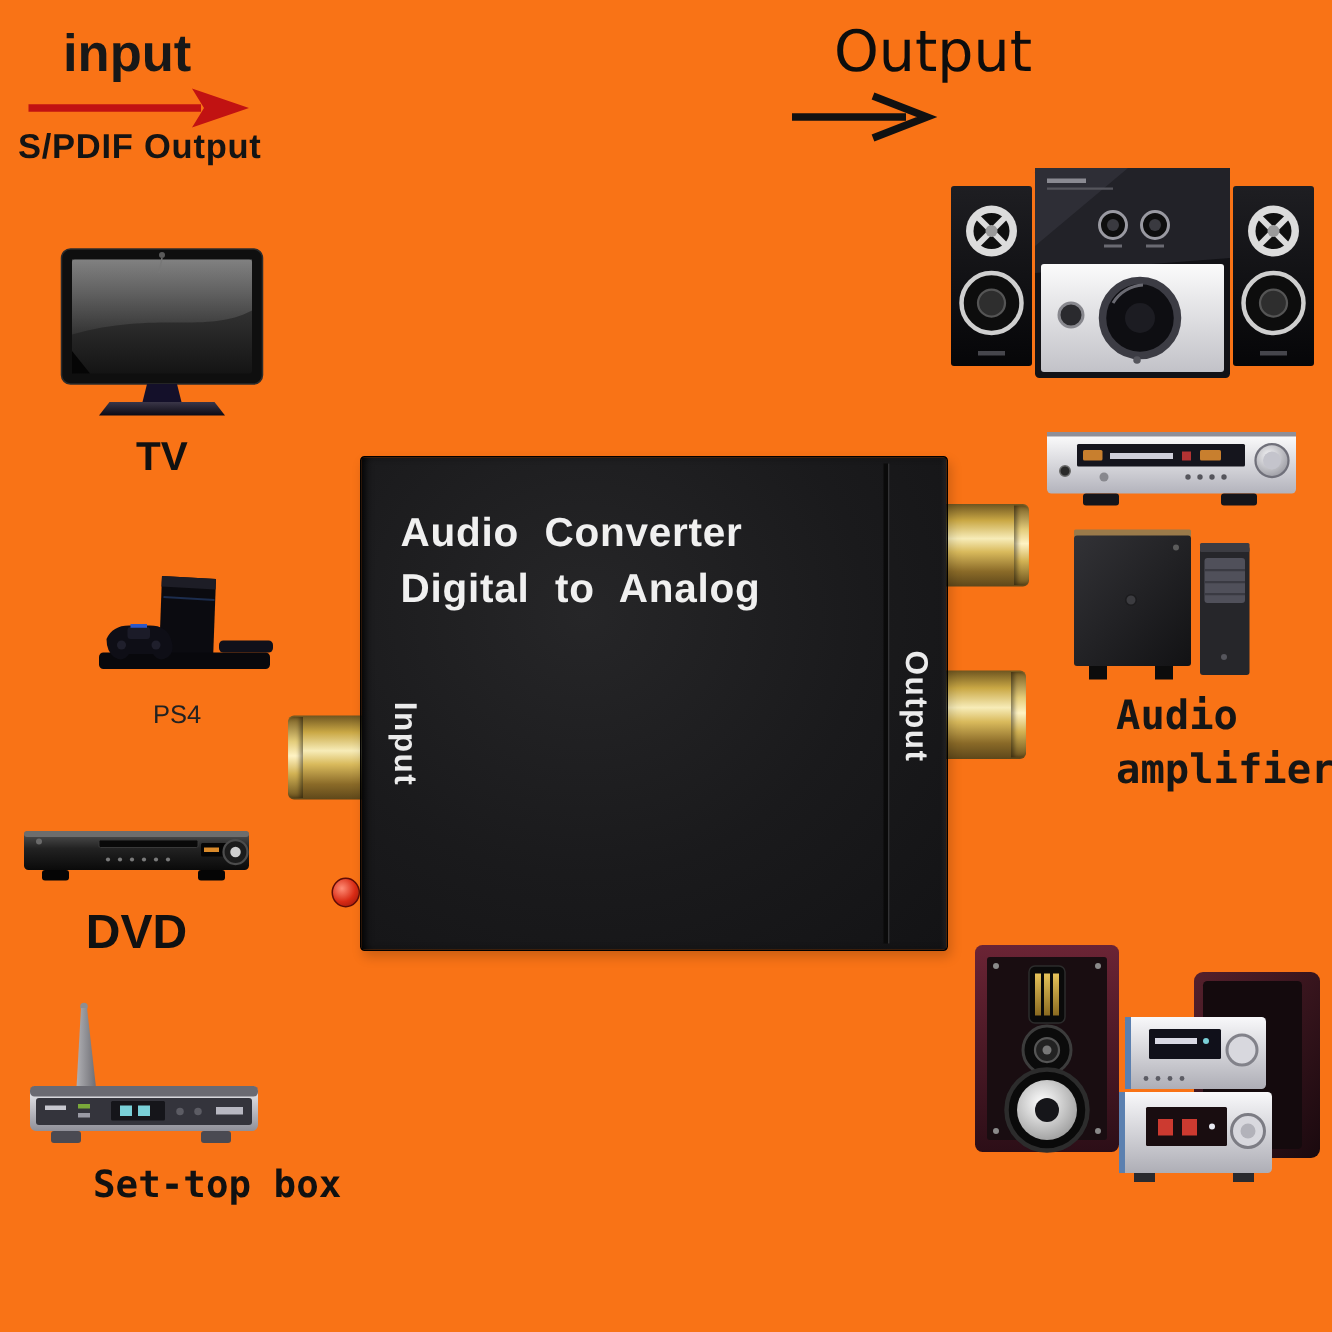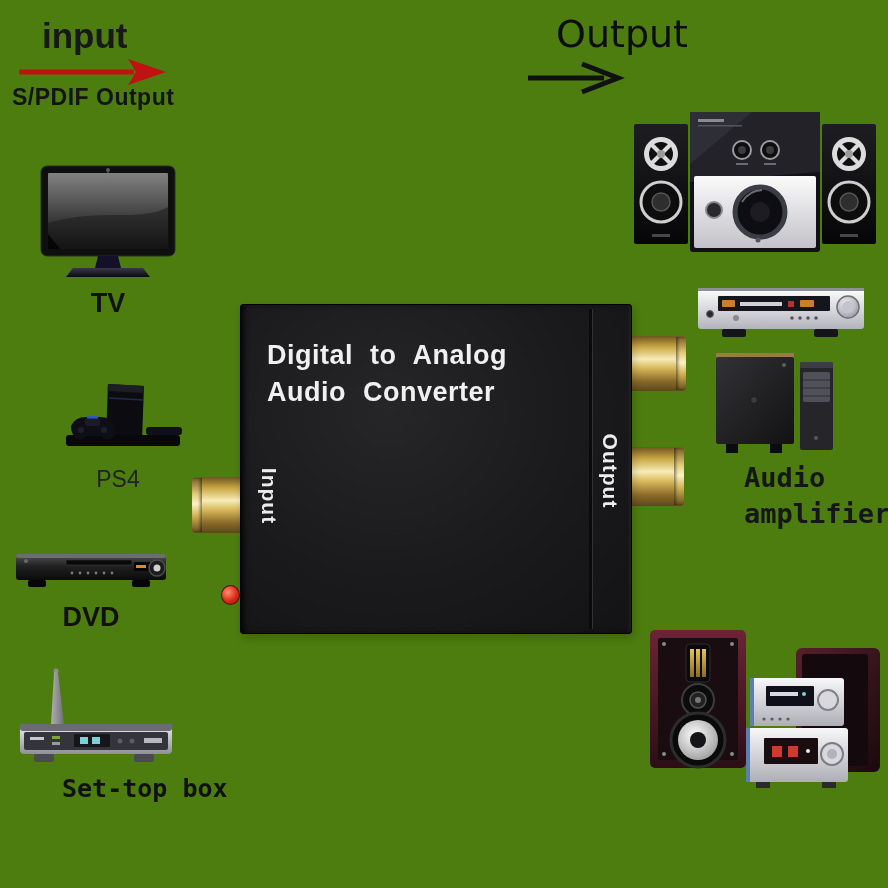--- a/index.html
+++ b/index.html
@@ -1,35 +1,35 @@
 <!DOCTYPE html>
 <html><head>
 <meta charset="utf-8">
 <style>
   html,body{margin:0;padding:0;background:#fff;}
   .canvas{
-    position:relative;width:888px;height:888px;background:#4d7c0f;overflow:hidden;
+    position:relative;width:888px;height:888px;background:#f97316;overflow:hidden;
     font-family:"Liberation Sans",sans-serif;
   }
   .abs{position:absolute;}
 
   
   .input-title{left:42px;top:16px;font-size:35px;font-weight:bold;color:#181818;}
   .input-subtitle{left:12px;top:84px;font-size:23px;font-weight:bold;color:#141414;letter-spacing:0.5px;}
   .output-title{left:556px;top:12px;font-size:38px;font-weight:normal;color:#0d0d0d;font-family:"DejaVu Sans",sans-serif;}
 
   
   figure{margin:0;padding:0;text-align:center;}
   figcaption{color:#111;text-align:center;}
   .tv-figure{left:34px;top:164px;width:148px;}
   .tv-figure figcaption{font-size:27px;font-weight:bold;margin-top:0px;}
   .ps4-figure{left:46px;top:380px;width:144px;}
-  .ps4-figure figcaption{font-size:23px;margin-top:2px;color:#222;}
+  .ps4-figure figcaption{font-size:17px;margin-top:2px;color:#222;}
   .dvd-figure{left:14px;top:544px;width:154px;}
-  .dvd-figure figcaption{font-size:27px;font-weight:bold;margin-top:2px;}
+  .dvd-figure figcaption{font-size:32px;font-weight:bold;margin-top:2px;}
   .settop-figure{left:14px;top:668px;width:172px;}
   .settop-figure figcaption{font-family:"DejaVu Sans Mono",monospace;font-weight:bold;font-size:25px;margin-top:2px;white-space:nowrap;margin-left:48px;}
 
   .speakers-figure{left:632px;top:110px;}
   .receiver-figure{left:696px;top:280px;}
   .amp-figure{left:714px;top:348px;}
   .amp-label{left:744px;top:460px;font-family:"DejaVu Sans Mono",monospace;font-weight:bold;font-size:27px;line-height:36px;color:#161616;}
   .hifi-figure{left:644px;top:620px;}
 
   
@@ -190,22 +190,22 @@
     </svg>
     <figcaption>Set-top box</figcaption>
   </figure>
 
   <div class="abs rca rca-left"></div>
   <div class="abs rca rca-r1 rca-right-cap"></div>
   <div class="abs rca rca-r2 rca-right-cap"></div>
 
   <div class="abs converter">
     <div class="converter-title">
+      <div>Audio Converter</div>
       <div>Digital to Analog</div>
-      <div>Audio Converter</div>
     </div>
     <div class="converter-seam"></div>
     <div class="v-label input">Input</div>
     <div class="v-label output">Output</div>
   </div>
   <div class="abs led"></div>
 
   <div class="abs speakers-figure">
     <svg width="246" height="148" viewBox="0 0 246 148">
       <defs>

